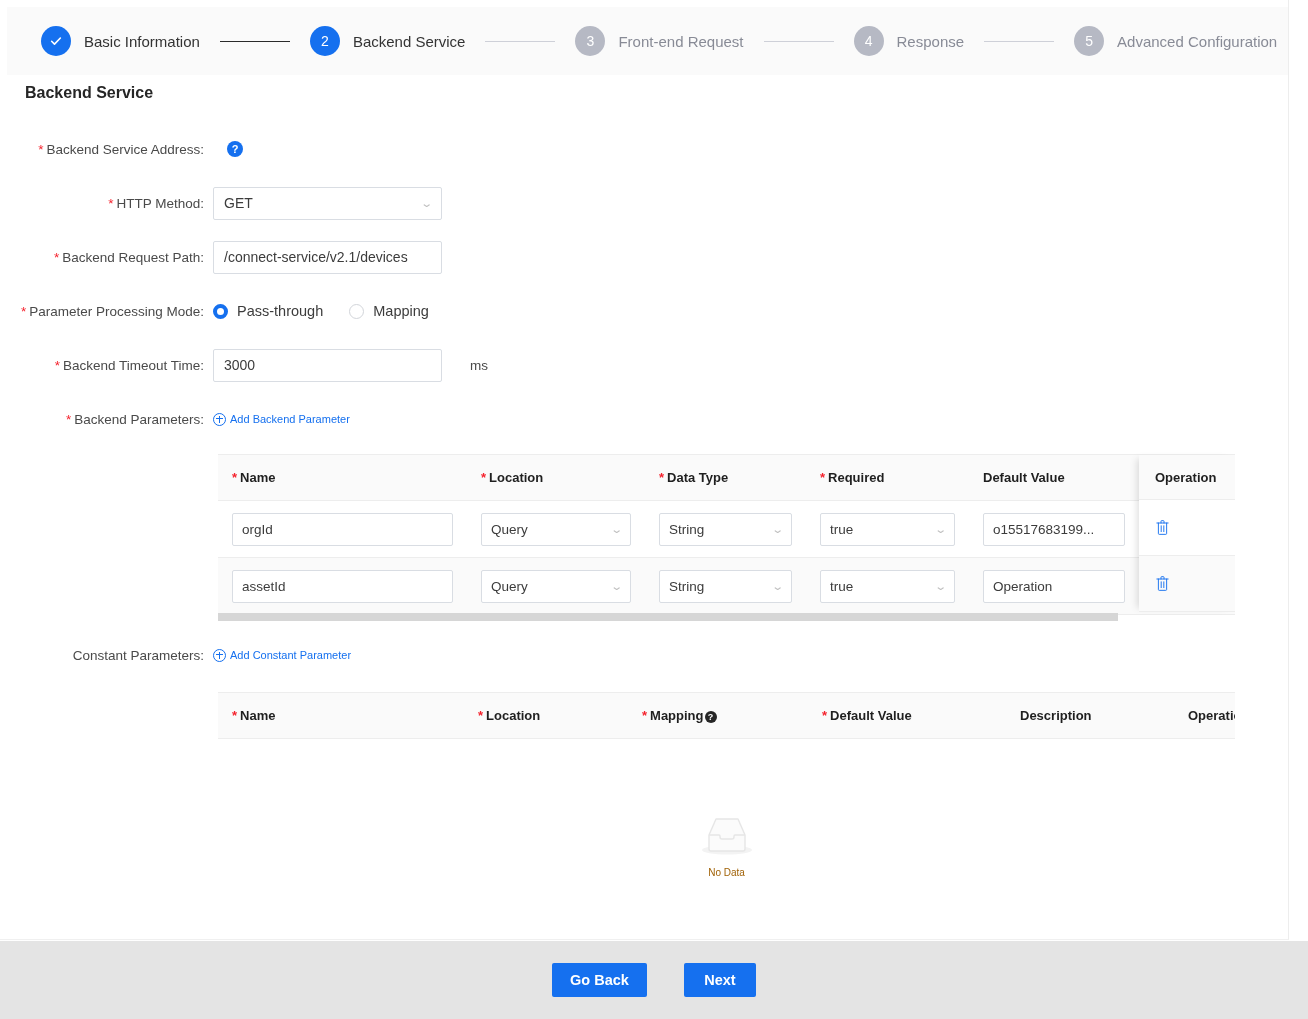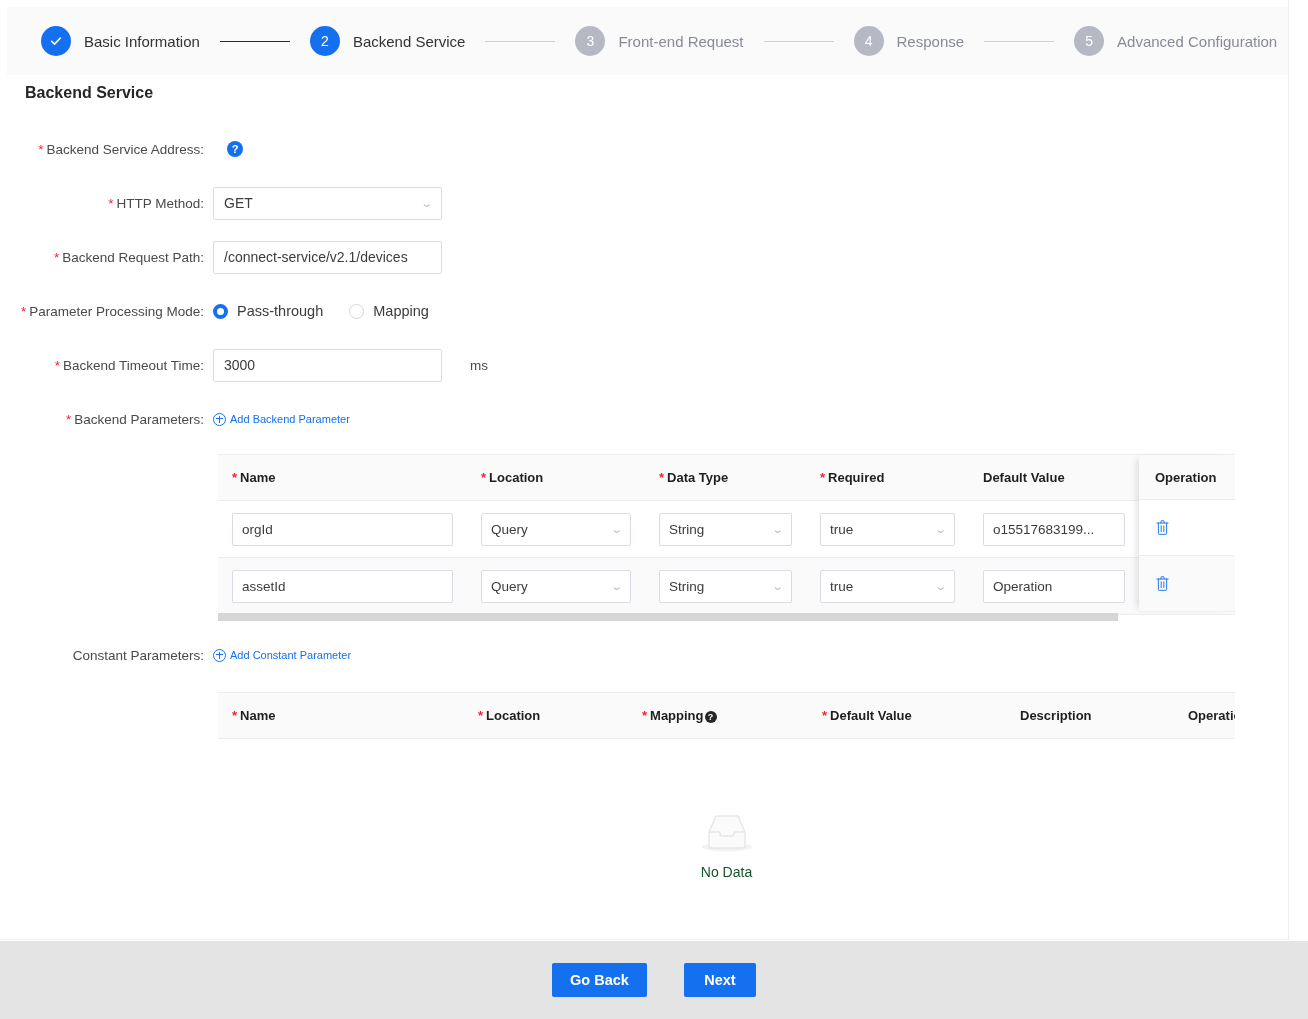--- a/index.html
+++ b/index.html
@@ -278,22 +278,22 @@
     height: 212px;
     display: flex;
     flex-direction: column;
     align-items: center;
     justify-content: center;
     border-bottom: 1px solid #ededed;
     background: #ffffff;
   }
   .empty-text {
     margin-top: 8px;
-    color: #14532d;
-    font-size: 14px;
+    color: #a16207;
+    font-size: 10px;
   }
 
   
   .footer {
     position: absolute;
     left: 0; top: 941px;
     width: 1308px;
     height: 78px;
     background: #e4e4e4;
     display: flex;

